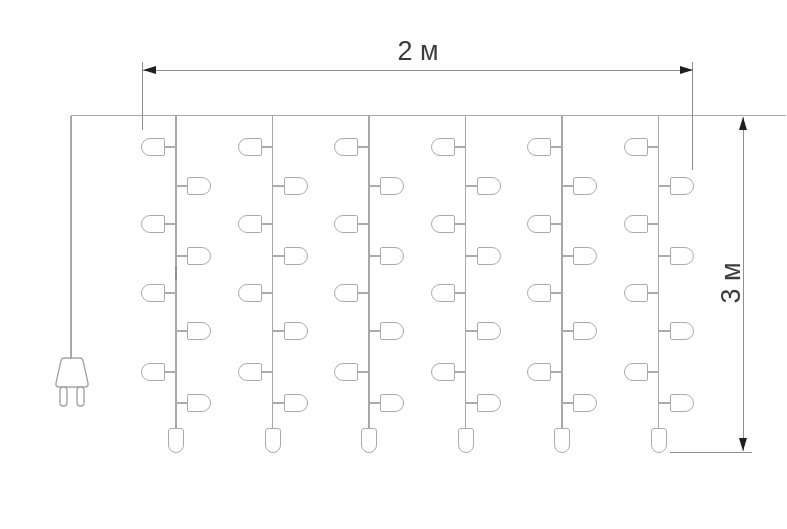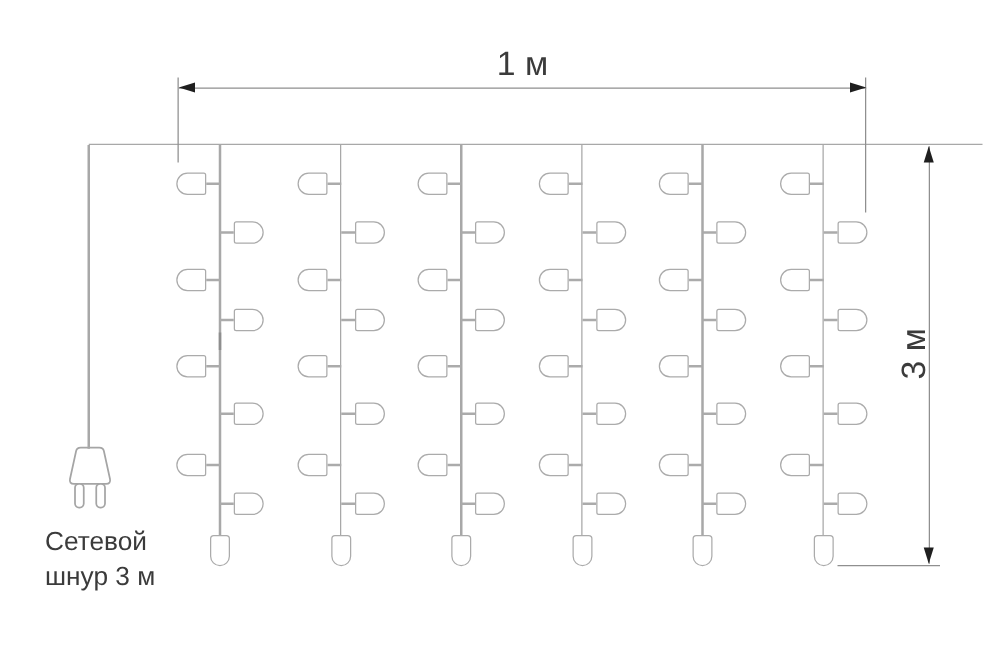--- a/index.html
+++ b/index.html
@@ -24,34 +24,30 @@
     position:absolute;left:36px;top:420px;
     font-size:21px;line-height:28px;color:#3b3b3b;
   }
   #plug-svg{position:absolute;left:48px;top:354px;}
 </style>
 </head>
 <body>
 
 <div id="stage">
 
-  <div class="dim-label-h">1 м</div>
+  <div class="dim-label-h">2 м</div>
 
   <div class="dim-label-v">3 м</div>
 
   <svg id="plug-svg" width="50" height="56" viewBox="0 0 50 56">
     <path d="M 16.5 4 L 31.5 4 Q 34.5 4 35.1 6.8 L 40 29.2 Q 40.8 33 36.8 33 L 11.2 33 Q 7.2 33 8 29.2 L 12.9 6.8 Q 13.5 4 16.5 4 Z" fill="#ffffff" stroke="#a5a5a5" stroke-width="1.4"></path>
     <rect x="12" y="33" width="7" height="19" rx="3.2" fill="#ffffff" stroke="#a5a5a5" stroke-width="1.4"></rect>
     <rect x="29" y="33" width="7" height="19" rx="3.2" fill="#ffffff" stroke="#a5a5a5" stroke-width="1.4"></rect>
   </svg>
 
-  <div class="cord-label">
-    <div>Сетевой</div>
-    <div>шнур 3 м</div>
-  </div>
 
 <div class="abs" style="left: 71px; top: 114.85px; width: 715px; height: 1.3px; background: rgb(168, 168, 168);"></div>
     <div class="abs" style="left: 70.35px; top: 116px; width: 1.3px; height: 243px; background: rgb(168, 168, 168);"></div>
     <div class="abs" style="left: 175.35px; top: 116px; width: 1.3px; height: 313px; background: rgb(168, 168, 168);"></div>
     <div class="abs" style="left: 165px; top: 146px; width: 11px; height: 2px; background: rgb(171, 171, 171);"></div>
     <div class="abs" style="left: 141px; top: 138px; width: 24px; height: 18px; border: 1.3px solid rgb(171, 171, 171); background: rgb(255, 255, 255); border-radius: 9px 2px 2px 9px;"></div>
     <div class="abs" style="left: 165px; top: 223px; width: 11px; height: 2px; background: rgb(171, 171, 171);"></div>
     <div class="abs" style="left: 141px; top: 215px; width: 24px; height: 18px; border: 1.3px solid rgb(171, 171, 171); background: rgb(255, 255, 255); border-radius: 9px 2px 2px 9px;"></div>
     <div class="abs" style="left: 165px; top: 292px; width: 11px; height: 2px; background: rgb(171, 171, 171);"></div>
     <div class="abs" style="left: 141px; top: 284px; width: 24px; height: 18px; border: 1.3px solid rgb(171, 171, 171); background: rgb(255, 255, 255); border-radius: 9px 2px 2px 9px;"></div>

